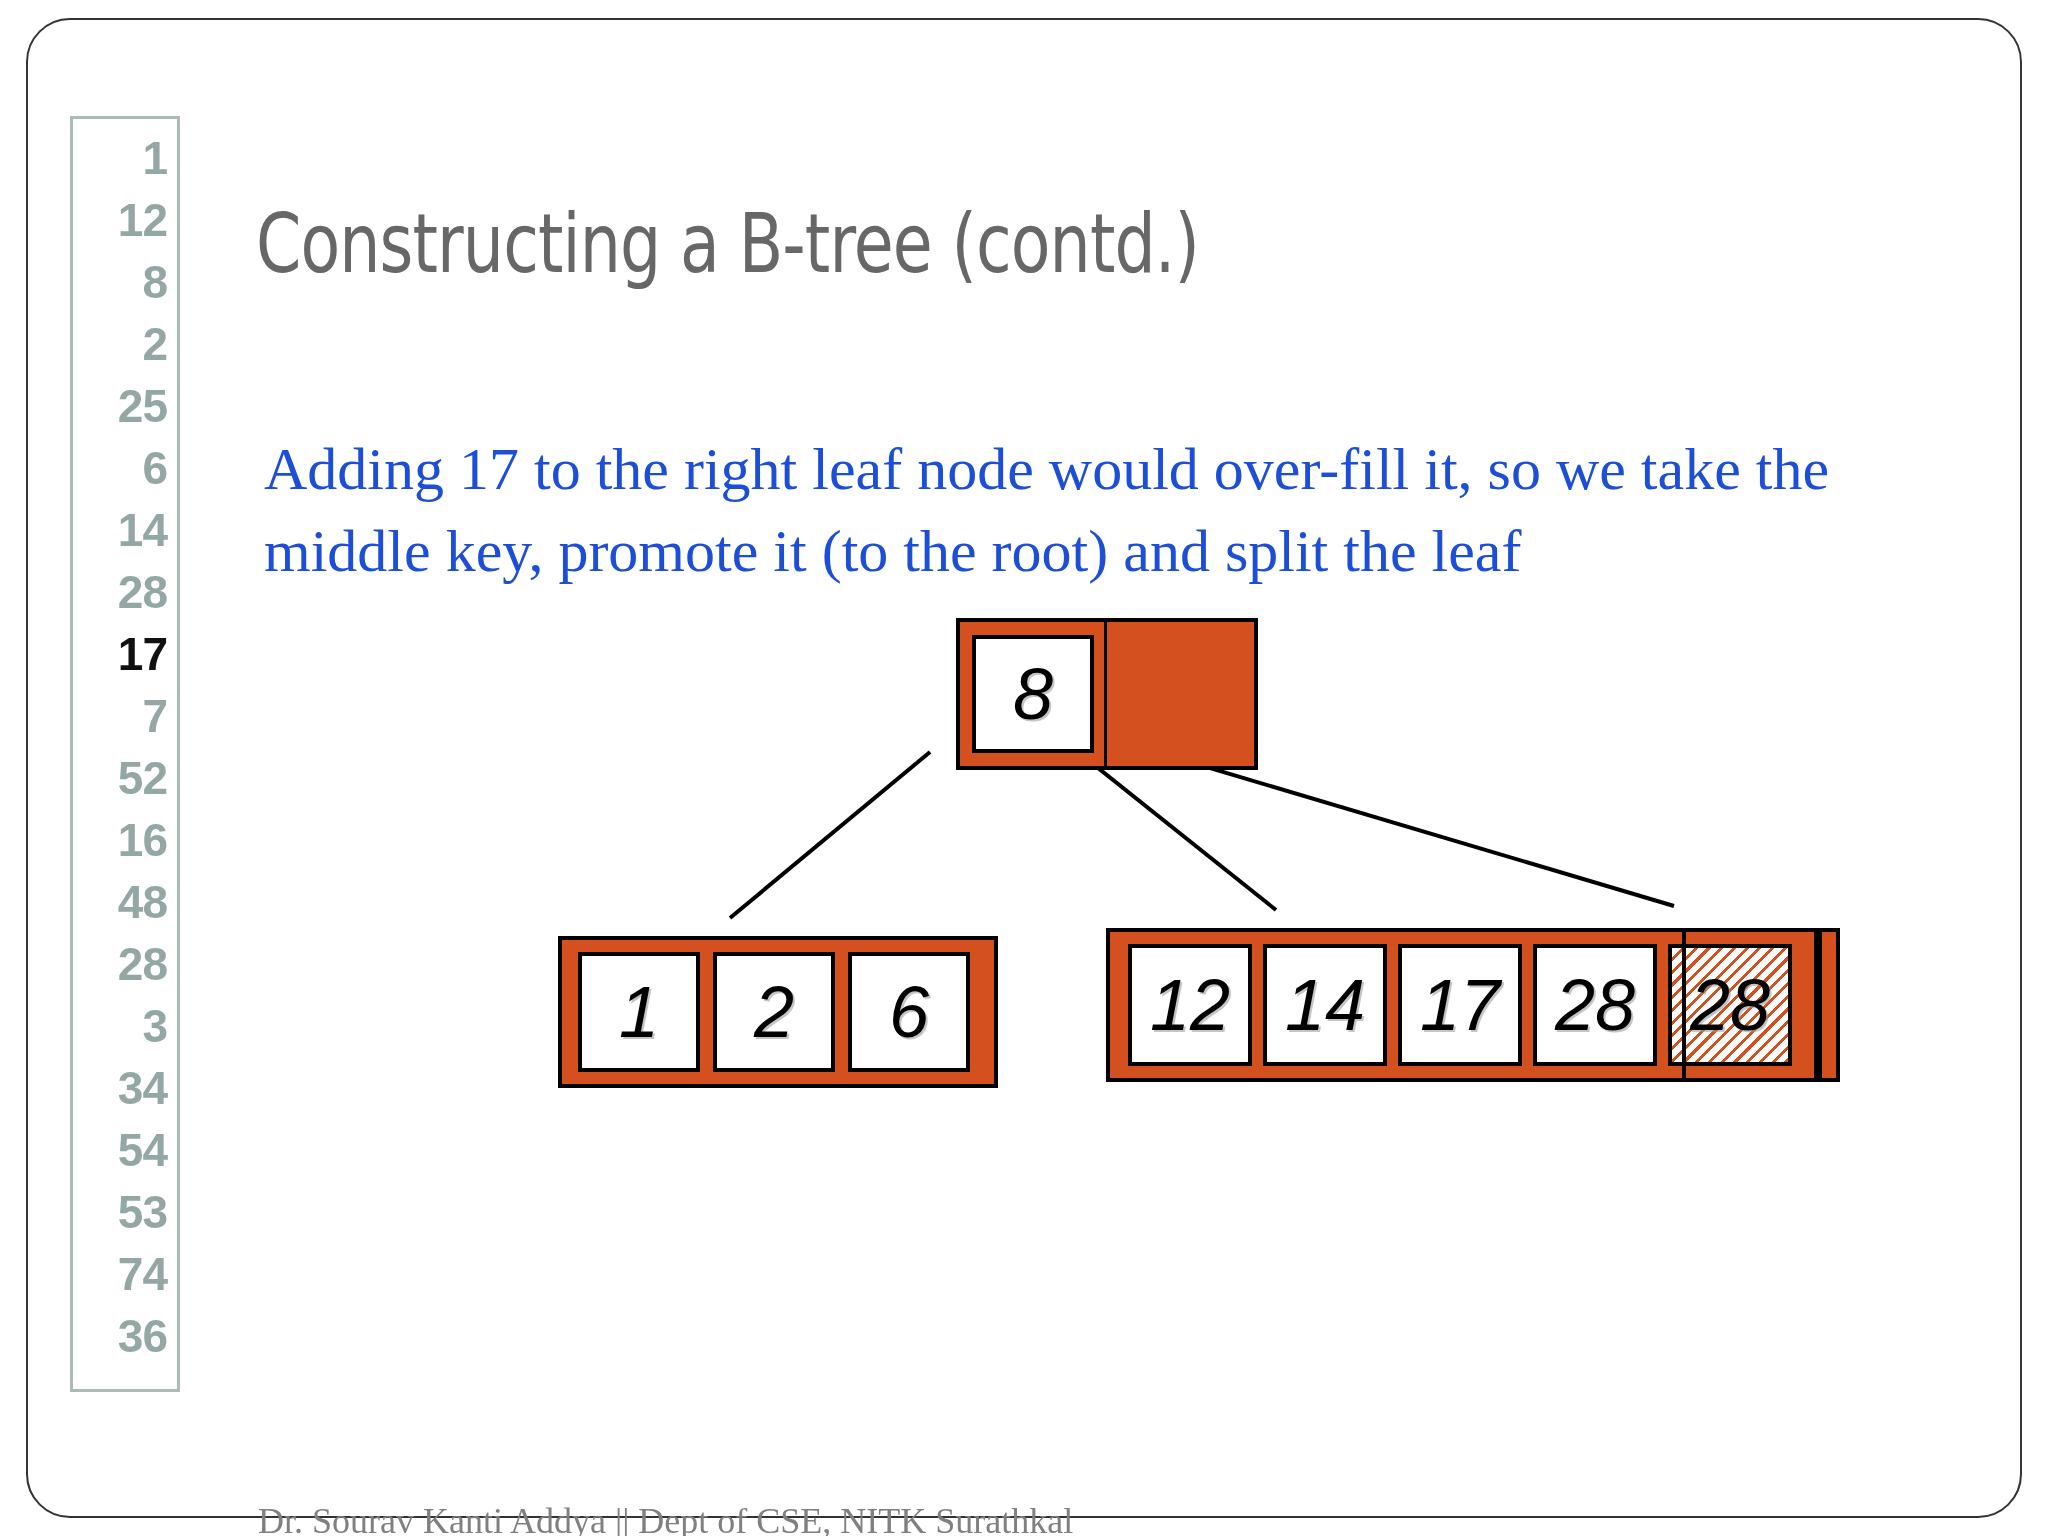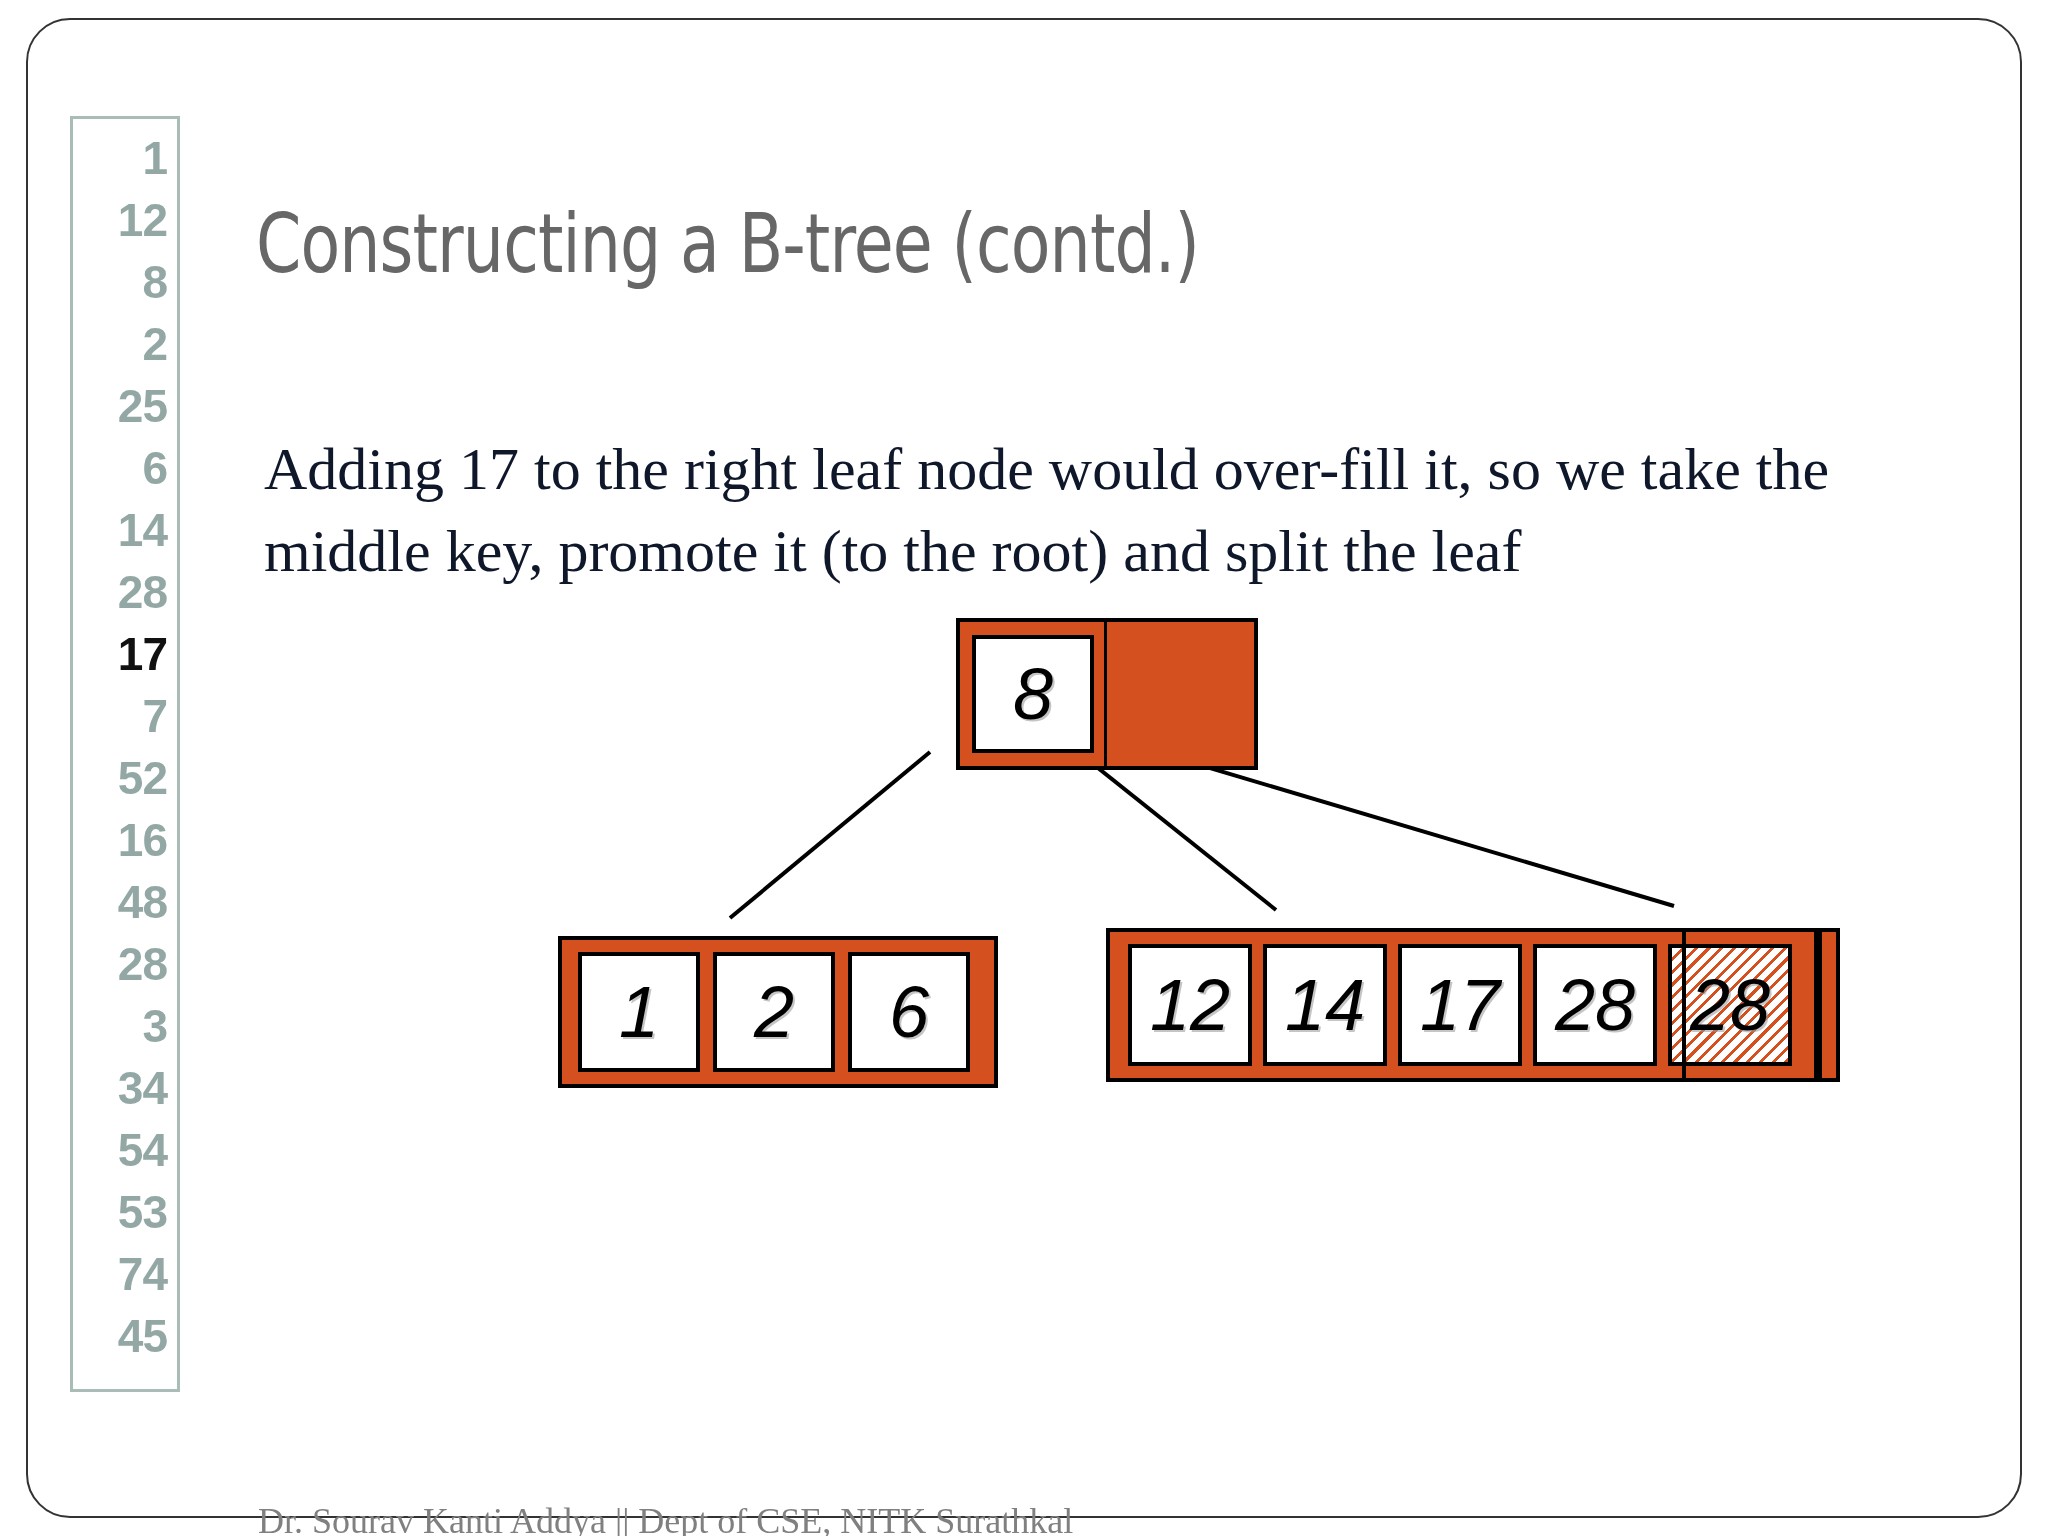--- a/index.html
+++ b/index.html
@@ -74,21 +74,21 @@
 
   
   #body-text {
     position: absolute;
     left: 236px;
     top: 408px;
     width: 1700px;
     font-family: "Liberation Serif", "DejaVu Serif", serif;
     font-size: 60px;
     line-height: 82px;
-    color: #0f172a;
+    color: #1d4ed8;
   }
 
   
   #tree {
     position: absolute;
     left: 0;
     top: 0;
     width: 1996px;
     height: 1500px;
     pointer-events: none;
@@ -240,21 +240,21 @@
       <div class="side-item">7</div>
       <div class="side-item">52</div>
       <div class="side-item">16</div>
       <div class="side-item">48</div>
       <div class="side-item">28</div>
       <div class="side-item">3</div>
       <div class="side-item">34</div>
       <div class="side-item">54</div>
       <div class="side-item">53</div>
       <div class="side-item">74</div>
-      <div class="side-item">45</div>
+      <div class="side-item">36</div>
     </div>
 
   <div id="title">Constructing a B-tree (contd.)</div>
 
   <div id="body-text">Adding 17 to the right leaf node would over-fill it, so we take the middle key, promote it (to the root) and split the leaf</div>
 
   <svg id="tree" viewBox="0 0 1996 1500" width="1996" height="1500" xmlns="http://www.w3.org/2000/svg">
     <line x1="902" y1="732" x2="702" y2="898" stroke="#000000" stroke-width="4"></line>
     <line x1="1050" y1="732" x2="1248" y2="890" stroke="#000000" stroke-width="4"></line>
     <line x1="1128" y1="732" x2="1646" y2="886" stroke="#000000" stroke-width="4"></line>

